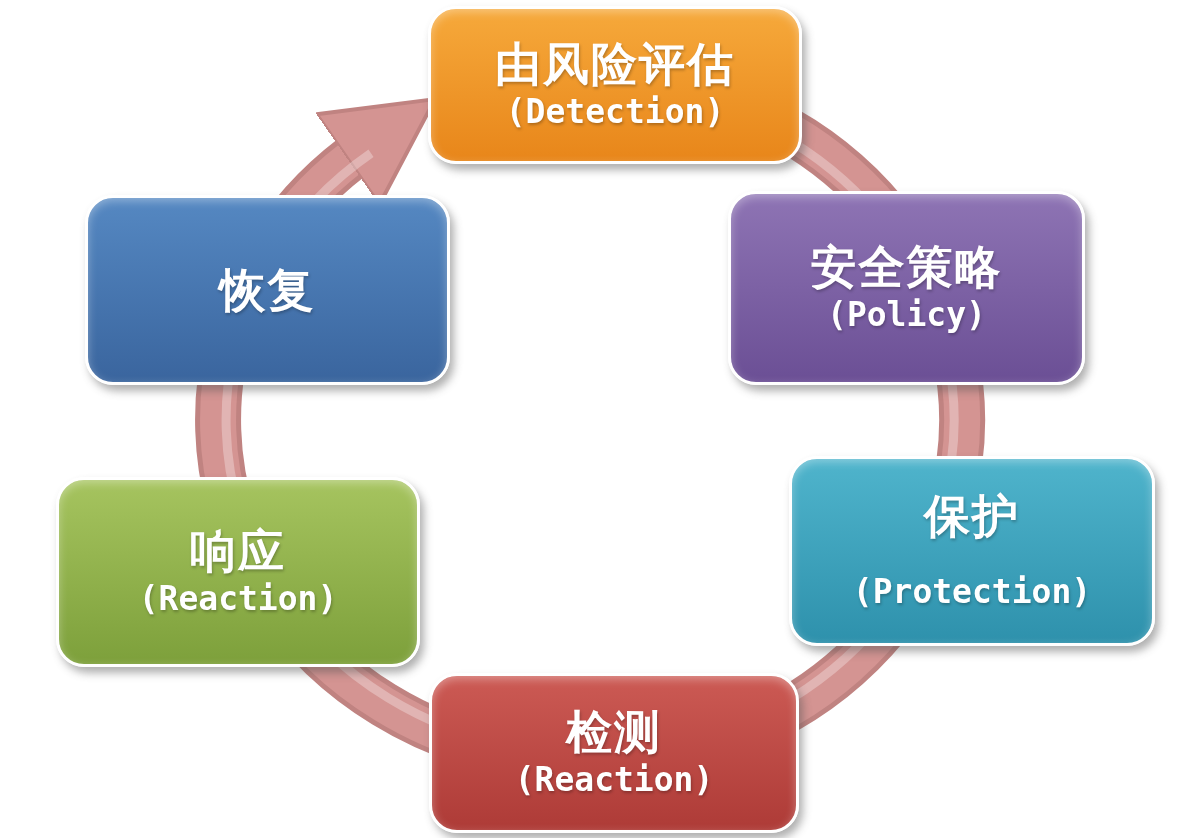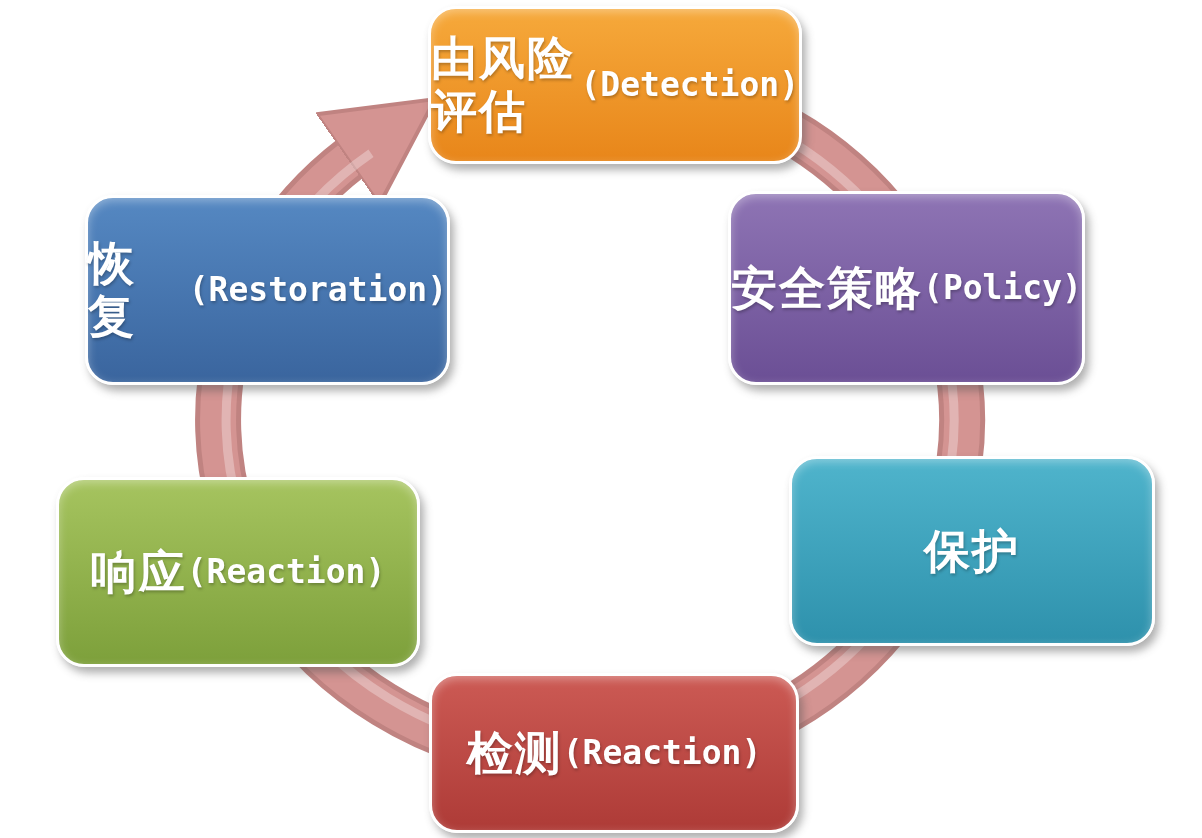--- a/index.html
+++ b/index.html
@@ -21,21 +21,21 @@
     top: 0;
   }
   .node {
     position: absolute;
     box-sizing: border-box;
     border-radius: 28px;
     border: 3px solid #ffffff;
     box-shadow: 4px 6px 9px rgba(80, 80, 80, 0.45),
                 inset 0 3px 10px rgba(255, 255, 255, 0.35);
     display: flex;
-    flex-direction: row;
+    flex-direction: column;
     align-items: center;
     justify-content: center;
     color: #ffffff;
     text-align: left;
   }
   .node .zh {
     font-size: 46px;
     font-weight: bold;
     line-height: 1.15;
     letter-spacing: 2px;
@@ -79,30 +79,30 @@
     <div class="en">(Detection)</div>
   </div>
 
   <div class="node n-policy" style="background: linear-gradient(rgb(142, 116, 180) 0%, rgb(107, 79, 149) 100%);">
     <div class="zh">安全策略</div>
     <div class="en">(Policy)</div>
   </div>
 
   <div class="node n-protection" style="background: linear-gradient(rgb(79, 180, 204) 0%, rgb(46, 145, 172) 100%);">
     <div class="zh">保护</div>
+    <div class="en">(Protection)</div>
   </div>
 
   <div class="node n-detection" style="background: linear-gradient(rgb(204, 90, 84) 0%, rgb(174, 59, 55) 100%);">
     <div class="zh">检测</div>
     <div class="en">(Reaction)</div>
   </div>
 
   <div class="node n-reaction" style="background: linear-gradient(rgb(166, 196, 95) 0%, rgb(125, 160, 59) 100%);">
     <div class="zh">响应</div>
     <div class="en">(Reaction)</div>
   </div>
 
   <div class="node n-restoration" style="background: linear-gradient(rgb(85, 136, 194) 0%, rgb(58, 101, 158) 100%);">
     <div class="zh">恢复</div>
-    <div class="en">(Restoration)</div>
   </div>
 
 </div>
 
 </body></html>

